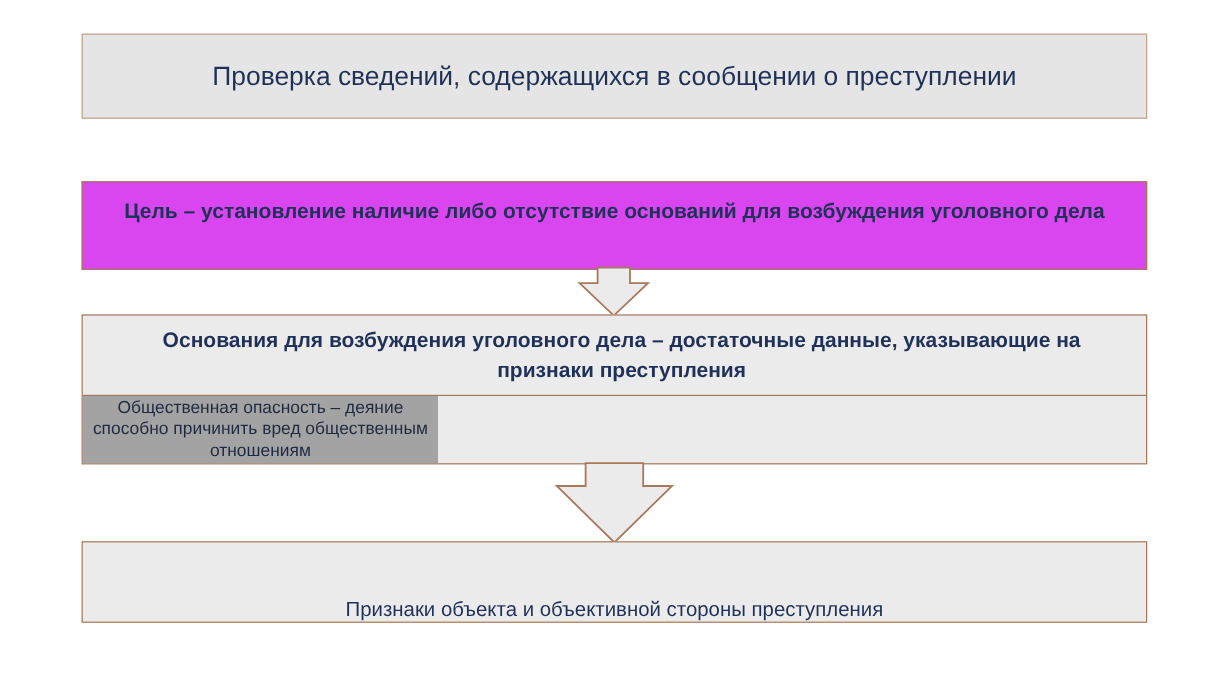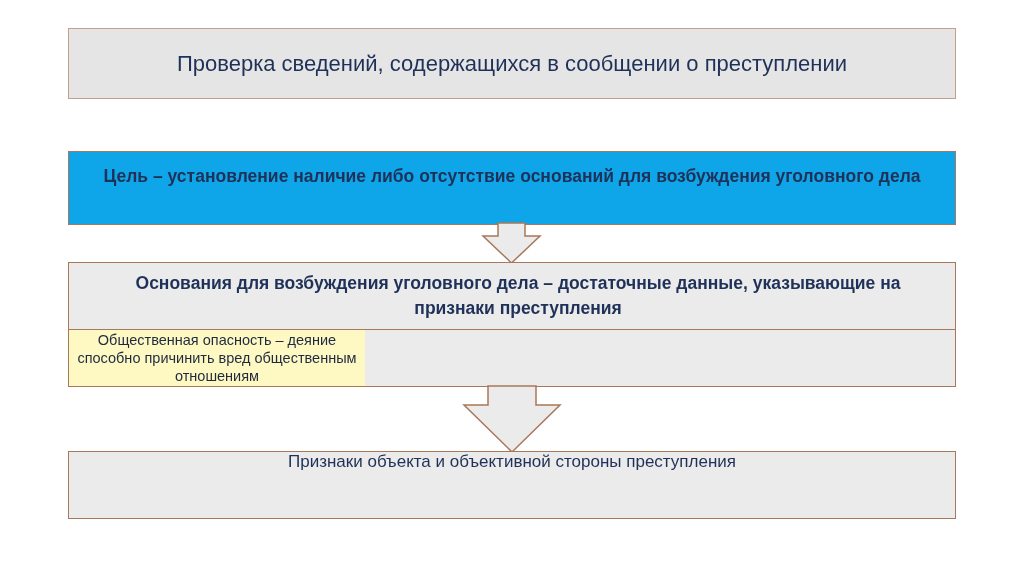--- a/index.html
+++ b/index.html
@@ -1,35 +1,35 @@
 <!DOCTYPE html>
 <html><head>
 <meta charset="utf-8">
 <style>
   html, body { margin:0; padding:0; }
   body { width:1024px; height:574px; background:#ffffff; position:relative; overflow:hidden;
          font-family:"Liberation Sans", "DejaVu Sans", sans-serif; color:#1f3158; }
   .box { position:absolute; box-sizing:border-box; border:1.5px solid #a8785a; }
   .title-box { left:68px; top:28px; width:888px; height:71px; background:#e5e5e5; border-color:#c4a08c;
                display:flex; align-items:center; justify-content:center; font-size:22px; color:#1f3158; }
-  .goal-box { left:68px; top:151px; width:888px; height:74px; background:#0ea5e9;
+  .goal-box { left:68px; top:151px; width:888px; height:74px; background:#d946ef;
               display:flex; align-items:flex-start; justify-content:center; text-align:center;
               padding:12px 30px 0; font-size:17.5px; font-weight:bold; line-height:25px; }
   .grounds-box { left:68px; top:262px; width:888px; height:125px; background:#ebebeb; }
   .grounds-title { position:absolute; left:12px; right:0; top:8px; text-align:center; font-size:17.5px;
                    font-weight:bold; line-height:25px; padding:0 30px; }
   .cells { position:absolute; left:0; right:0; top:66px; bottom:0; display:flex; border-top:1.5px solid #a8785a; }
-  .cell { background:#fef9c3; flex:none; box-sizing:border-box; text-align:center; font-size:14.5px;
+  .cell { background:#a3a3a3; flex:none; box-sizing:border-box; text-align:center; font-size:14.5px;
           line-height:18px; padding:1px 6px 0; }
   .cell + .cell { border-left:1.5px solid #a8785a; }
   .cell.c1 { width:296px; color:#1f2a40; }
   .cell.c2 { width:295px; color:#3e4f73; }
   .cell.c3 { width:294px; color:#3e4f73; }
   .result-box { left:68px; top:451px; width:888px; height:68px; background:#ebebeb;
-                display:flex; align-items:flex-start; justify-content:center; font-size:17px; color:#1f3158; }
+                display:flex; align-items:flex-end; justify-content:center; font-size:17px; color:#1f3158; }
   svg.arrow { position:absolute; overflow:visible; }
 </style>
 </head>
 <body>
 
 <div class="box title-box">
   <span>Проверка сведений, содержащихся в сообщении о преступлении</span>
 </div>
 
 <div class="box goal-box">

